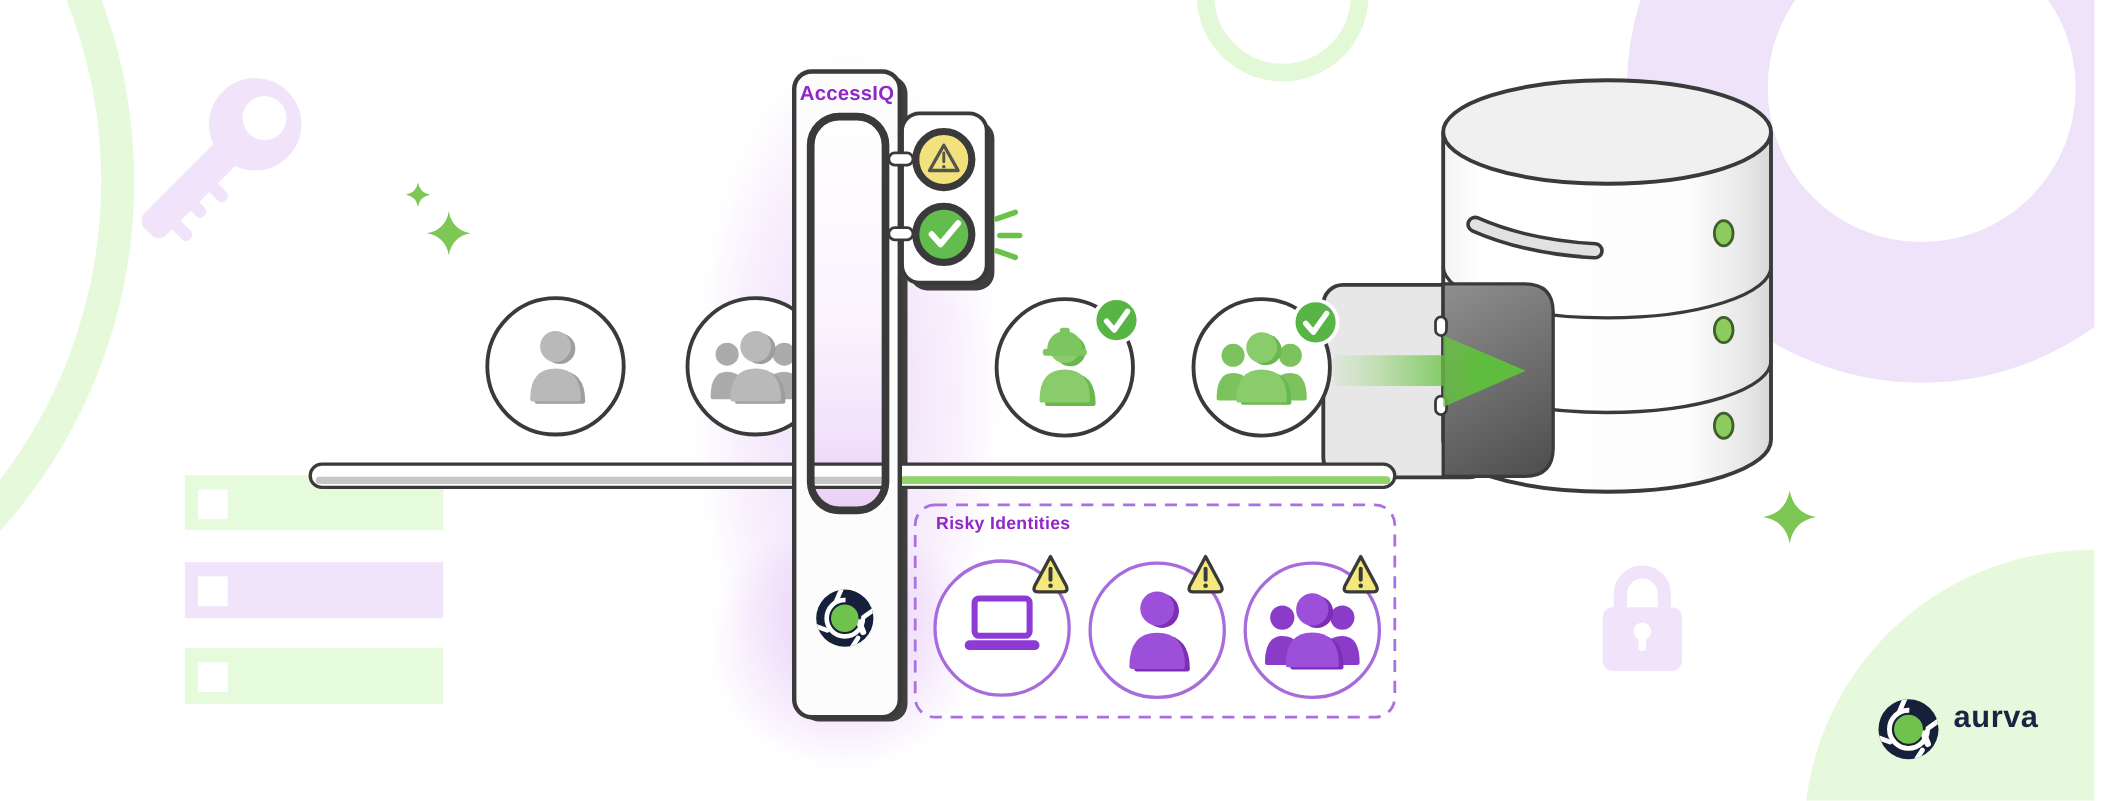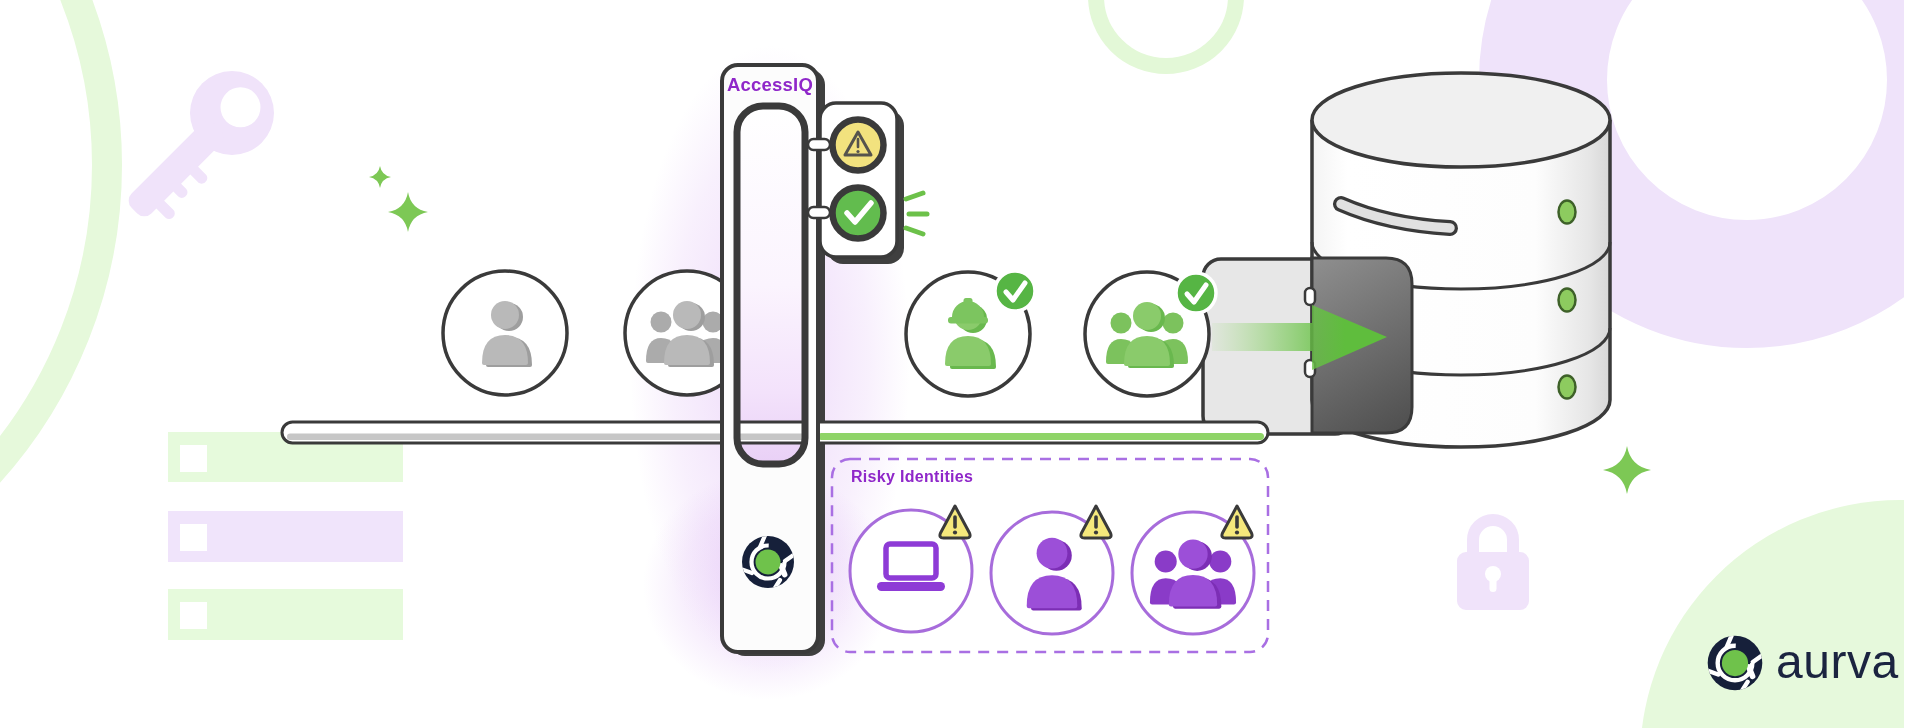--- a/index.html
+++ b/index.html
@@ -3,21 +3,21 @@
 <meta charset="utf-8">
 <style>
   html,body{margin:0;padding:0;background:#fff;width:1920px;height:728px;overflow:hidden;
     font-family:"Liberation Sans",sans-serif;}
   .stage{position:relative;width:1904px;height:728px;background:#ffffff;overflow:hidden;}
   .stage svg{position:absolute;left:0;top:0;}
   .label{position:absolute;font-weight:bold;line-height:1;white-space:nowrap;}
   .gate-label{left:722px;top:76px;width:96px;text-align:center;font-size:18.5px;
     color:var(--purple,#8F27C9);letter-spacing:.2px;}
   .risky-title{left:851px;top:469px;font-size:16px;color:var(--purple,#8F27C9);letter-spacing:.3px;}
-  .brand-text{left:1776px;top:638px;font-size:48px;font-weight:400;color:var(--navy,#1B2440);letter-spacing:.5px;}
+  .brand-text{left:1776px;top:638px;font-size:28px;font-weight:700;color:var(--navy,#1B2440);letter-spacing:.5px;}
 </style>
 </head>
 <body>
 
 <div class="stage">
 <svg width="1920" height="728" viewBox="0 0 1920 728">
   <defs>
     <g id="icon-person">
       <circle cx="0" cy="-18" r="14"></circle>
       <path d="M -23,30 Q -23,2 0,2 Q 23,2 23,30 Q 23,32 21,32 L -21,32 Q -23,32 -23,30 Z"></path>

